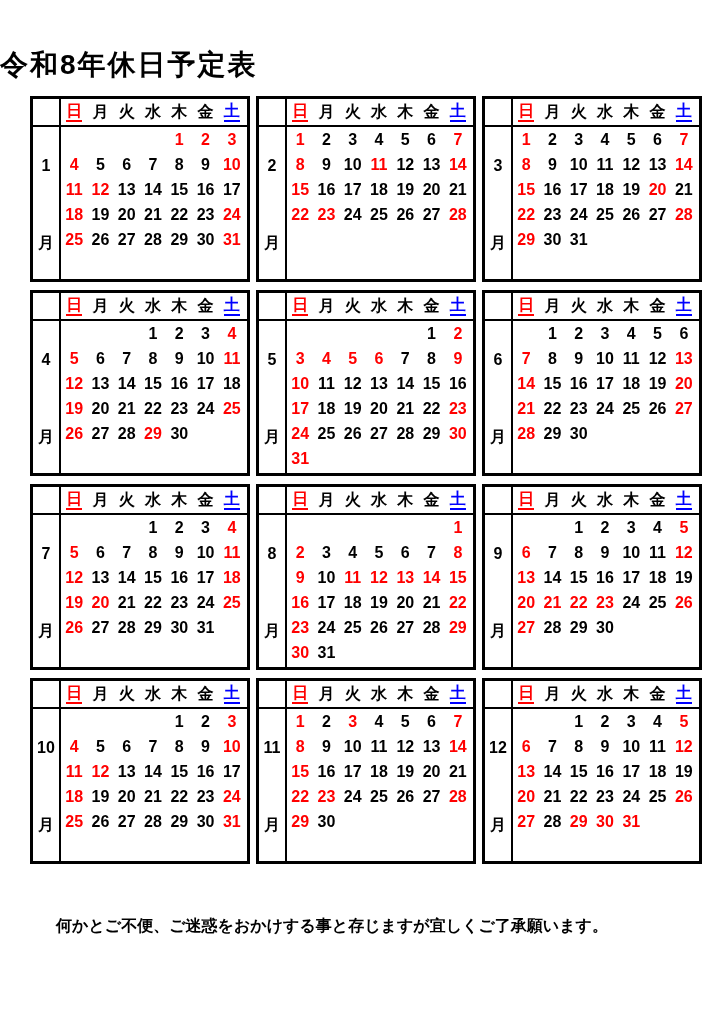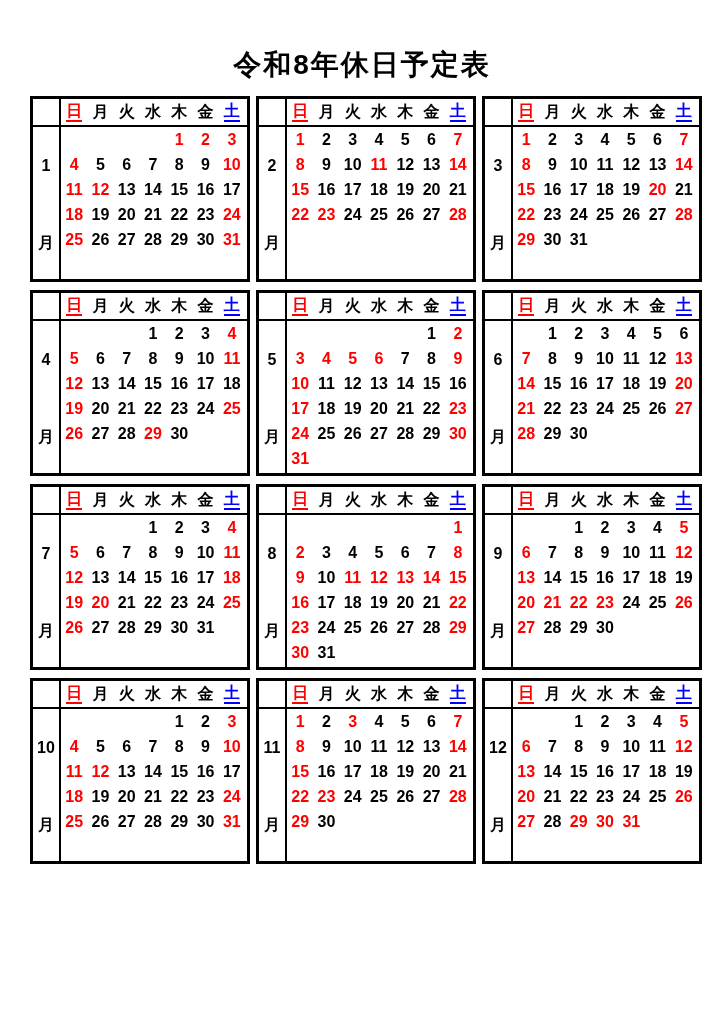--- a/index.html
+++ b/index.html
@@ -9,21 +9,20 @@
     font-family: "Liberation Sans", "DejaVu Sans", sans-serif;
     color: #000;
     position: relative;
     overflow: hidden;
   }
   .page { position: absolute; inset: 0; background: #fff; }
 
   .title {
     position: absolute;
     top: 46px; left: 0; width: 100%;
-    text-align: center;
     font-size: 28px;
     font-weight: bold;
     letter-spacing: 2px;
   }
 
   .calendar-grid {
     position: absolute;
     left: 30px; top: 96px;
     width: 672px;
     display: grid;
@@ -1106,15 +1105,16 @@
             <div class="day"></div>
             <div class="day"></div>
             <div class="day"></div>
             <div class="day"></div>
           </div>
         </div>
       </div>
     </div>
 
   <div class="footer">
+    <div>何かとご不便、ご迷惑をおかけする事と存じますが宜しくご了承願います。</div>
     
   </div>
 </div>
 
 </body></html>

